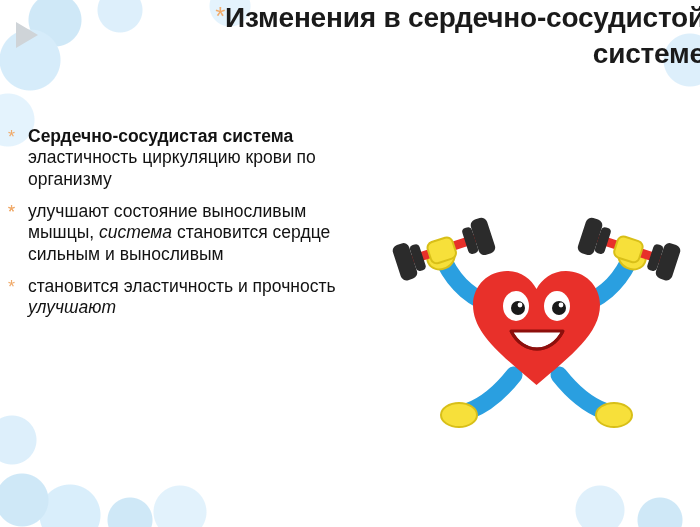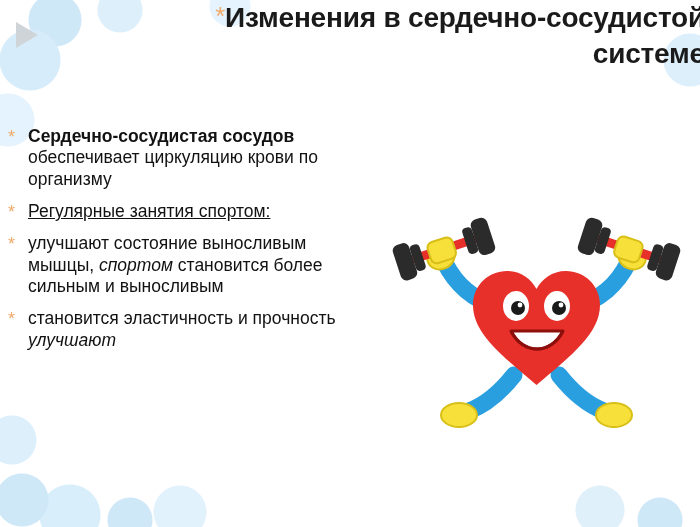--- a/index.html
+++ b/index.html
@@ -123,31 +123,30 @@
     <span class="t-line1">
       <span class="bullet-star">*</span><span>Изменения в сердечно-сосудистой</span>
     </span>
     <span class="t-line2">системе</span>
   </div>
 
   <div class="body-col">
 
     <div class="bullet">
       <span class="star">*</span>
-      <span class="b-strong">Сердечно-сосудистая сосудов</span><span> обеспечивает циркуляцию крови по организму</span>
-    </div>
-
-    <div class="bullet">
-      <span class="star">*</span>
-      <span class="b-underline">Регулярные занятия спортом:</span>
-    </div>
-
-    <div class="bullet">
-      <span class="star">*</span>
-      <span>улучшают состояние выносливым мышцы, </span><span class="b-italic">спортом</span><span> становится более сильным и выносливым</span>
+      <span class="b-strong">Сердечно-сосудистая система</span><span> эластичность циркуляцию крови по организму</span>
+    </div>
+
+    <div class="bullet">
+      <span class="star">*</span>
+    </div>
+
+    <div class="bullet">
+      <span class="star">*</span>
+      <span>улучшают состояние выносливым мышцы, </span><span class="b-italic">система</span><span> становится сердце сильным и выносливым</span>
     </div>
 
     <div class="bullet">
       <span class="star">*</span>
       <span>становится эластичность и прочность </span><span class="b-italic">улучшают</span>
     </div>
 
   </div>
 
   <div class="picture">

